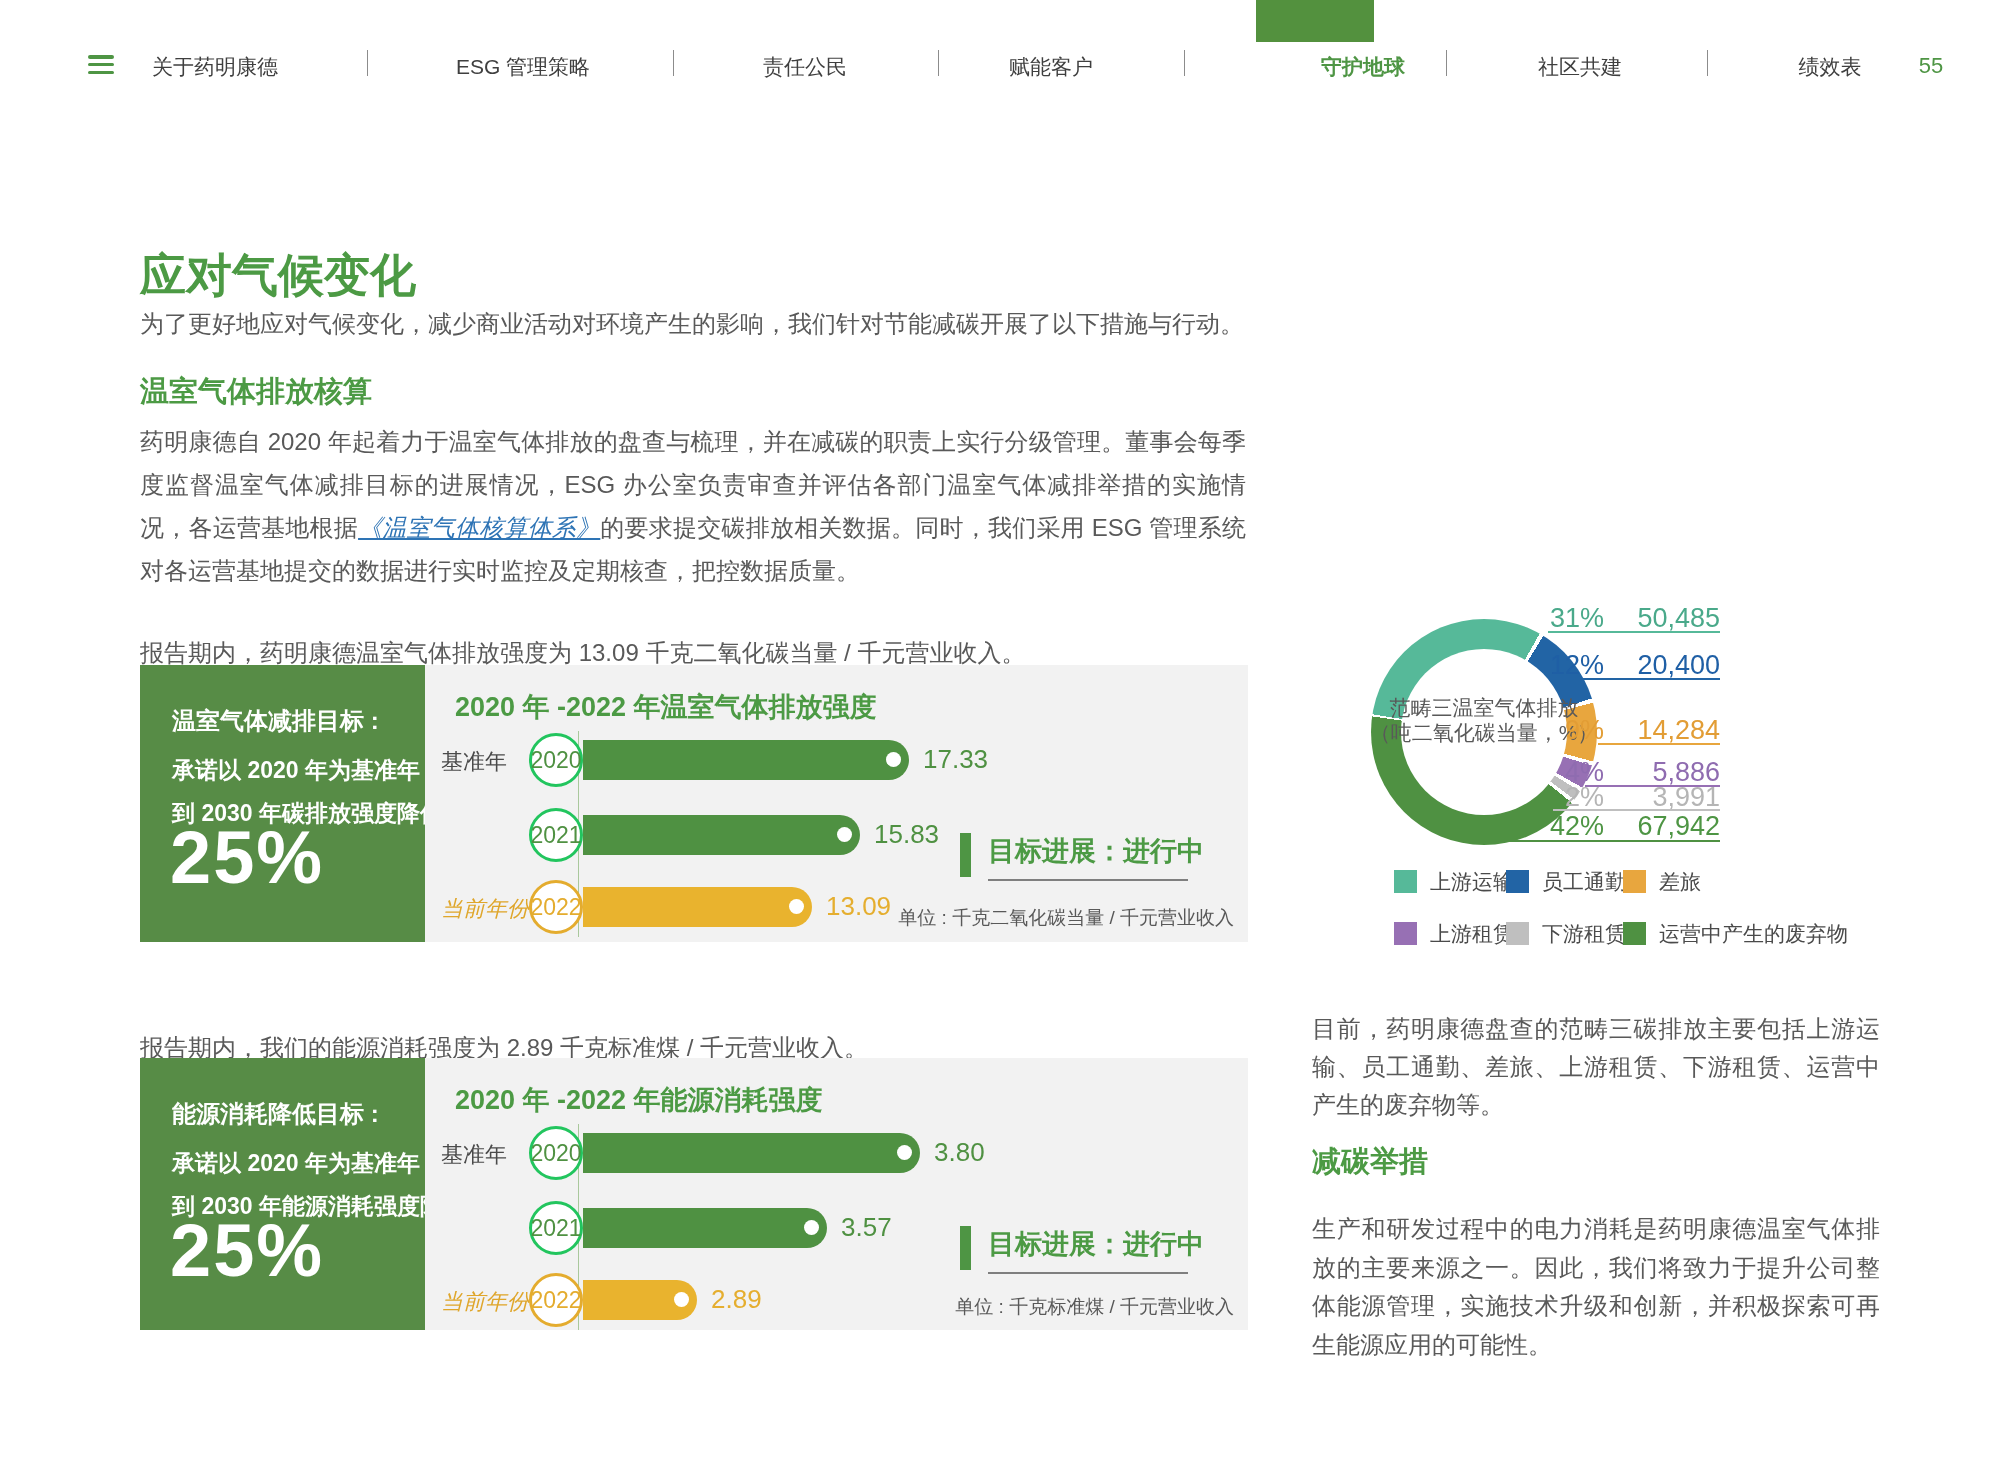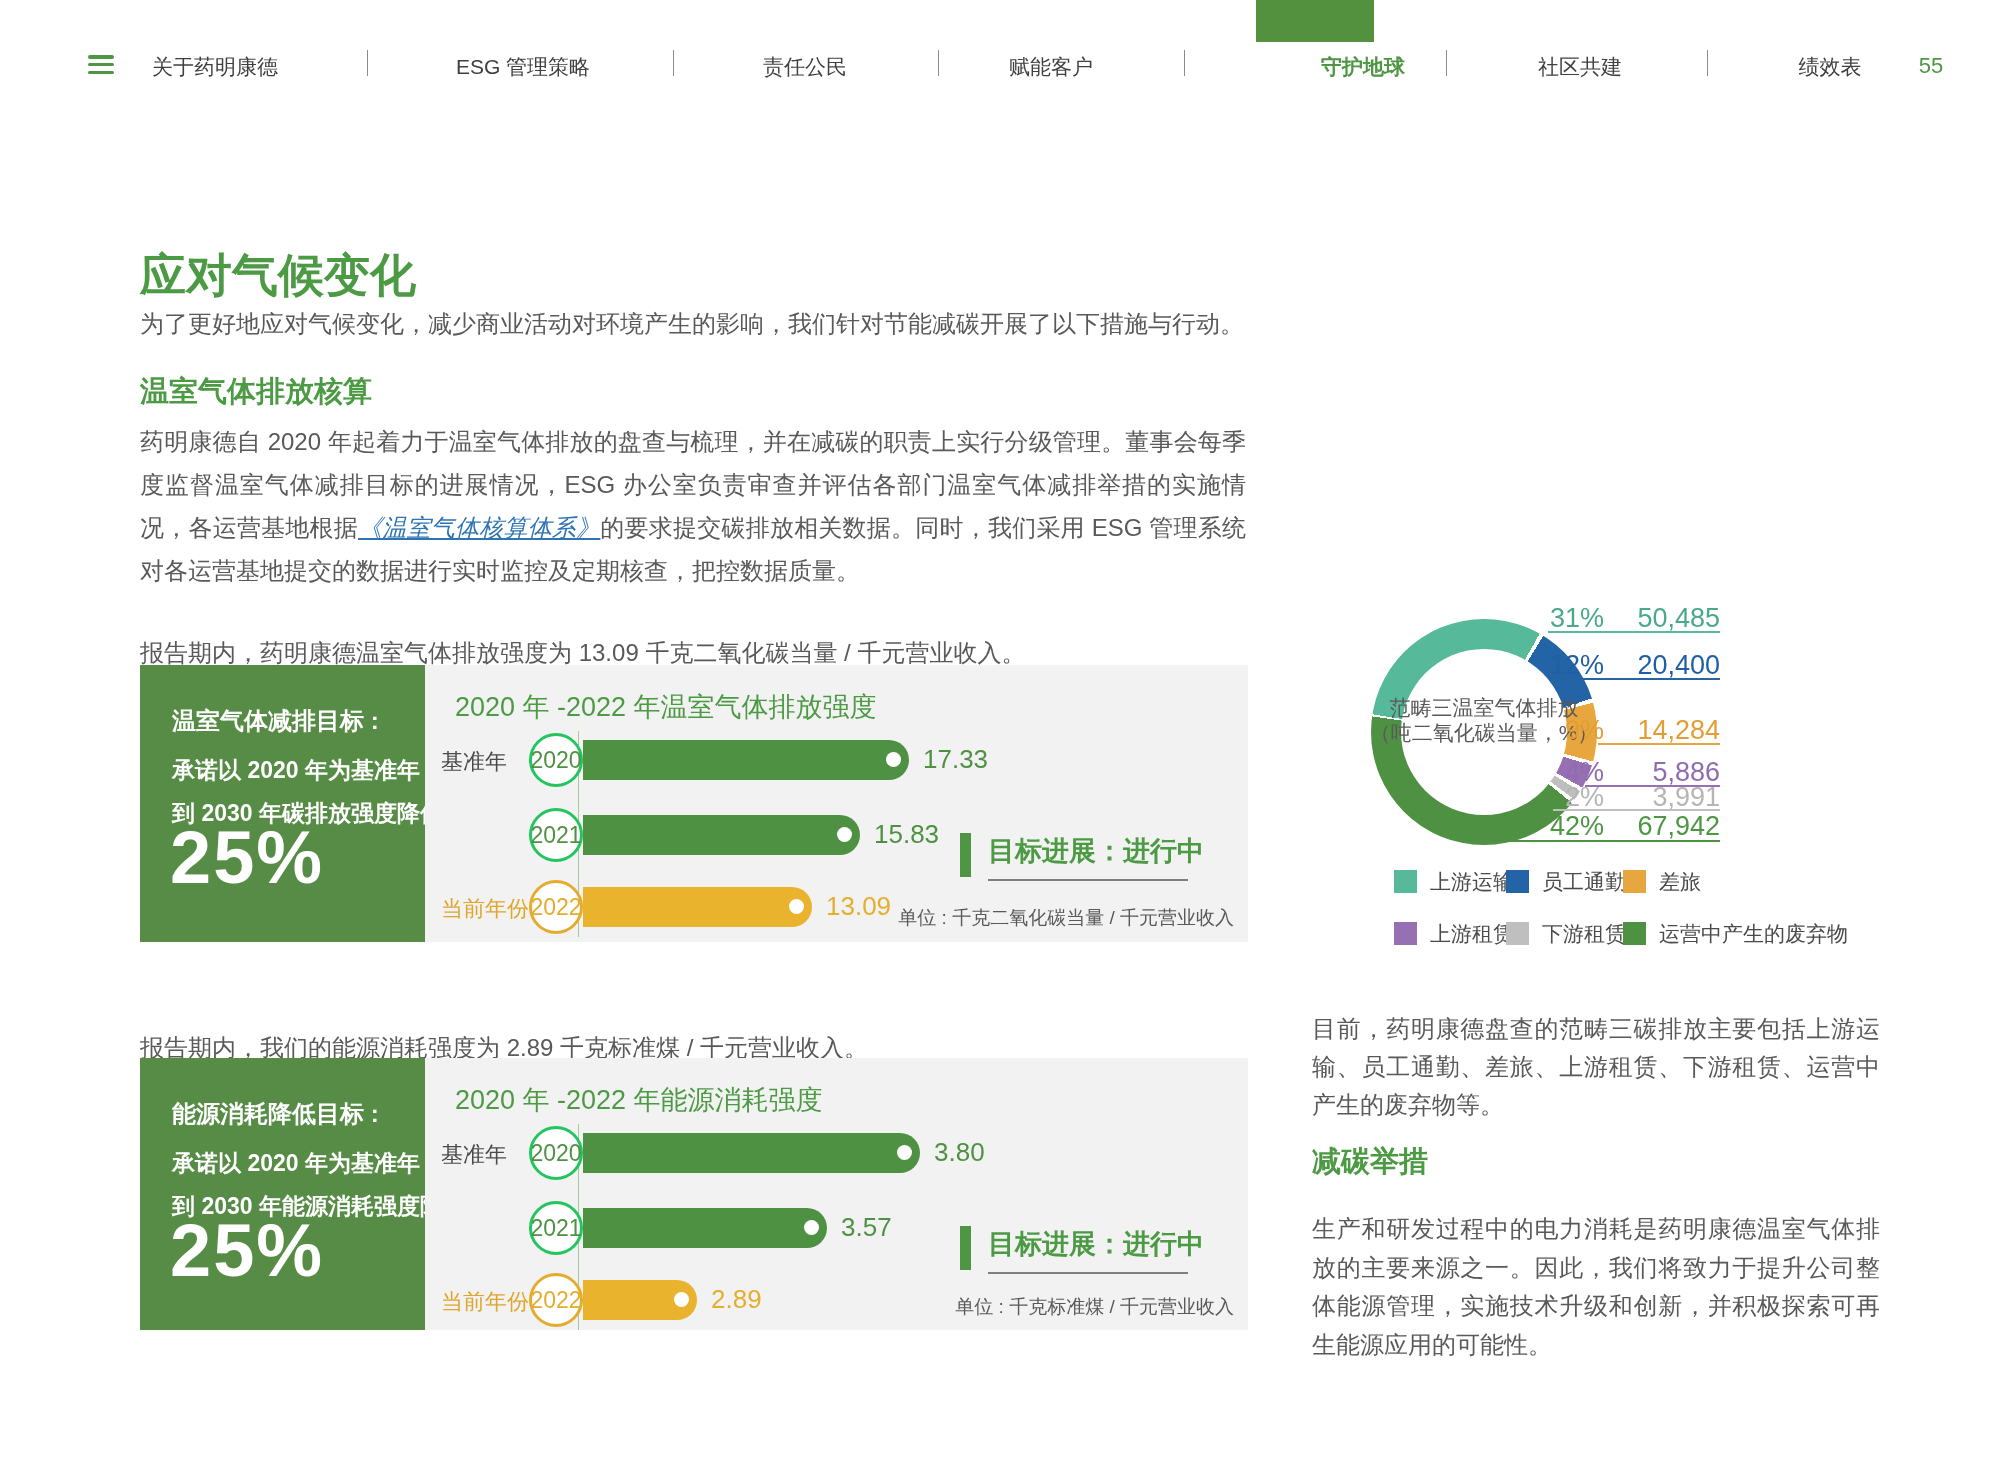--- a/index.html
+++ b/index.html
@@ -23,25 +23,25 @@
   .doc-link{color:#2e74b5;font-style:italic;text-decoration:underline;cursor:pointer;}
 
   
   .chart{position:absolute;left:140px;width:1108px;}
   .goal{position:absolute;left:0;top:0;bottom:0;width:285px;background:#578c46;color:#ffffff;}
   .goal-title{position:absolute;left:32px;top:40px;font-size:24px;font-weight:bold;white-space:nowrap;}
   .goal-l1{position:absolute;left:32px;top:90px;font-size:23px;font-weight:bold;white-space:nowrap;}
   .goal-l2{position:absolute;left:32px;top:133px;font-size:23px;font-weight:bold;white-space:nowrap;}
   .goal-pct{position:absolute;left:30px;top:150px;font-size:74px;font-weight:bold;letter-spacing:2px;}
   .plot{position:absolute;left:285px;right:0;top:0;bottom:0;background:#f2f2f2;}
-  .plot-title{position:absolute;left:30px;top:24px;font-size:27px;font-weight:normal;color:#4c9a44;white-space:nowrap;}
+  .plot-title{position:absolute;left:30px;top:24px;font-size:27px;font-weight:bold;color:#4c9a44;white-space:nowrap;}
   .axis{position:absolute;left:153px;top:66px;width:1px;height:206px;background:#a9c89c;z-index:0;}
   .row{position:absolute;left:0;width:100%;height:54px;}
   .glabel{position:absolute;left:16px;top:14px;font-size:22px;color:#4a4a4a;white-space:nowrap;}
-  .glabel.yellow{color:#dfa62b;}
+  .glabel.yellow{color:#dfa62b;font-style:italic;}
   .circle{position:absolute;left:104px;top:0;width:48px;height:48px;border-radius:50%;background:#ffffff;
           border:3px solid #22c55e;color:#4f9142;font-size:23px;display:flex;align-items:center;justify-content:center;z-index:2;}
   .circle.yellow{border-color:#e4ac2e;color:#e4ac2e;}
   .bar{position:absolute;left:158px;top:7px;height:40px;background:#4f9142;border-radius:0 20px 20px 0;z-index:1;}
   .bar.yellow{background:#e9b32e;}
   .dot{position:absolute;right:8px;top:12px;width:15px;height:15px;border-radius:50%;background:#ffffff;}
   .val{position:absolute;top:11px;font-size:26px;color:#4f9142;white-space:nowrap;}
   .val.yellow{color:#e5ae2f;}
   .progress{position:absolute;left:535px;top:166px;width:260px;height:60px;}
   .pbar{position:absolute;left:0;top:2px;width:11px;height:44px;background:#4e9544;}

